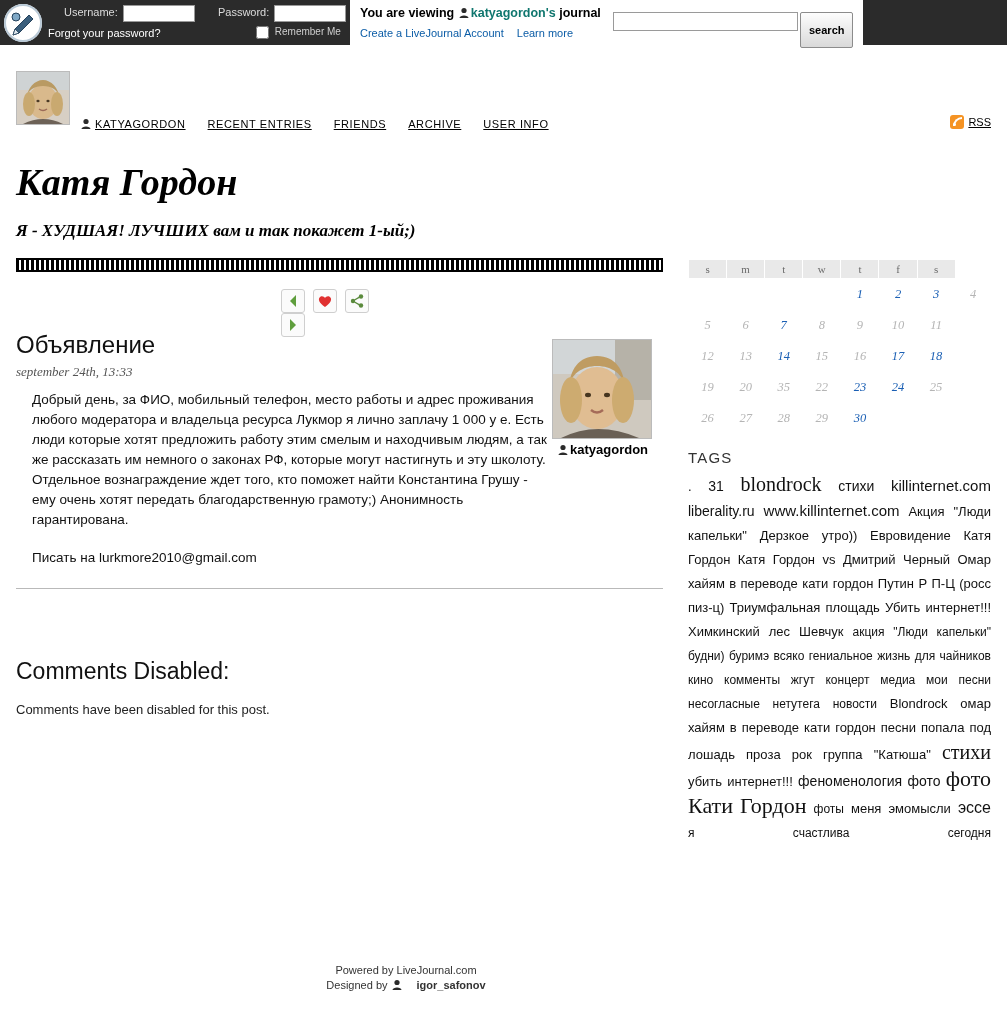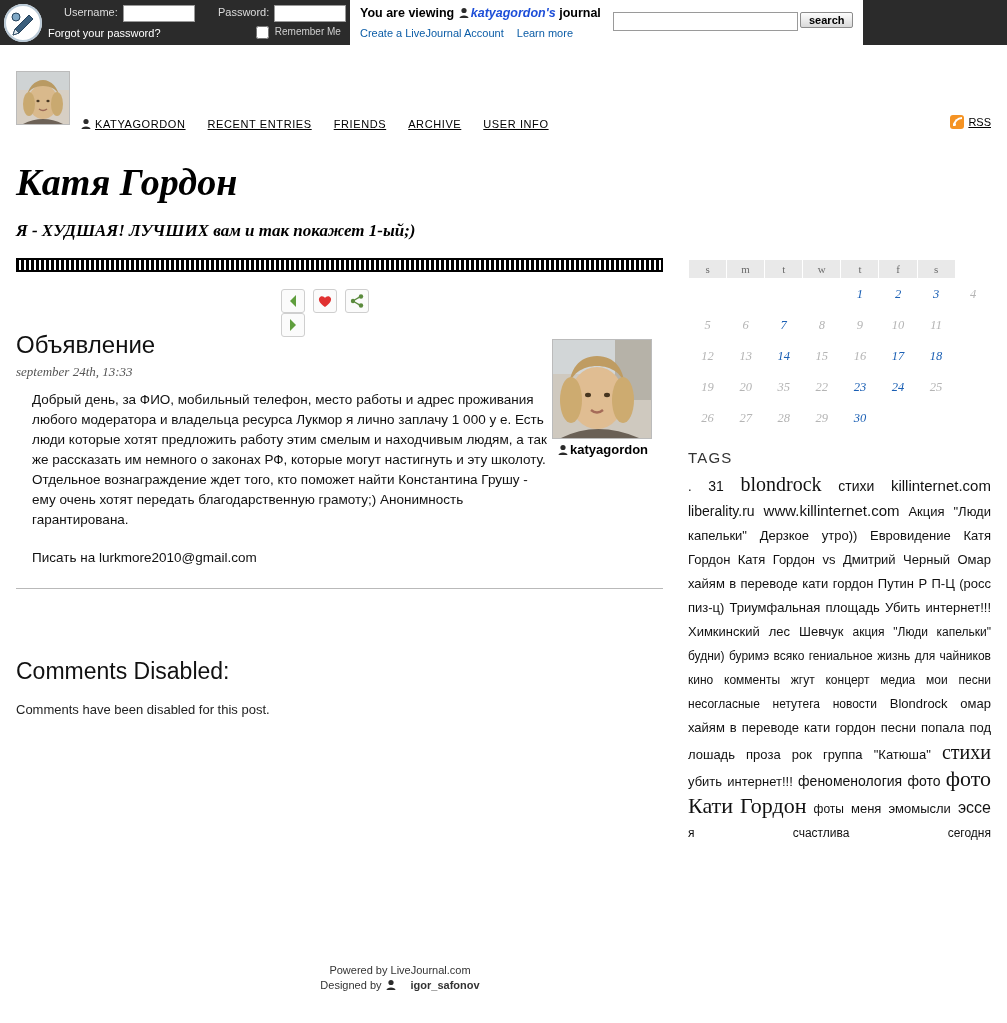--- a/index.html
+++ b/index.html
@@ -82,21 +82,21 @@
     left: 350px; top: 0;
     width: 255px; height: 45px;
     background: #ffffff;
     color: #000;
   }
   #viewing-box .line1 {
     position: absolute; top: 6px; left: 10px;
     font-size: 12.5px; font-weight: bold;
     white-space: nowrap;
   }
-  #viewing-box .line1 a { color: #1d4ed8; text-decoration: none; font-style: italic; }
+  #viewing-box .line1 a { color: #0f766e; text-decoration: none; }
   #viewing-box .line2 {
     position: absolute; top: 27px; left: 10px;
     font-size: 11px; white-space: nowrap;
   }
   #viewing-box .line2 a { color: #0b5ca6; text-decoration: none; margin-right: 10px; }
   .userhead {
     display: inline-block;
     width: 12px; height: 12px;
     vertical-align: -2px;
     margin-right: 1px;
@@ -113,21 +113,21 @@
     left: 8px; top: 12px;
     width: 185px; height: 19px;
     border: 1px solid #9a9a9a;
     font-size: 12px;
     padding: 0 4px;
     box-sizing: border-box;
   }
   #search-submit {
     position: absolute;
     left: 195px; top: 12px;
-    height: 16px;
+    height: 36px;
     font-size: 11px; font-weight: bold;
     background: linear-gradient(#fdfdfd,#d9d9d9);
     border: 1px solid #8c8c8c;
     border-radius: 2px;
     padding: 0 8px;
     cursor: pointer;
   }
 
   
   #journal-nav {
@@ -344,21 +344,21 @@
   #tags-cloud a {
     color: #111;
     text-decoration: none;
     white-space: nowrap;
   }
   #tags-cloud:after { content: ""; display: inline-block; width: 100%; }
 
   
   #footer {
     position: absolute;
-    left: 0; top: 963px;
+    left: 6px; top: 963px;
     width: 800px;
     text-align: center;
     font-size: 11px;
     color: #333;
     line-height: 15px;
   }
   #footer a { color: #333; text-decoration: none; }
   #footer .designed b { color: #0b5ca6; margin-left: 13px; }
 </style>
 </head>

